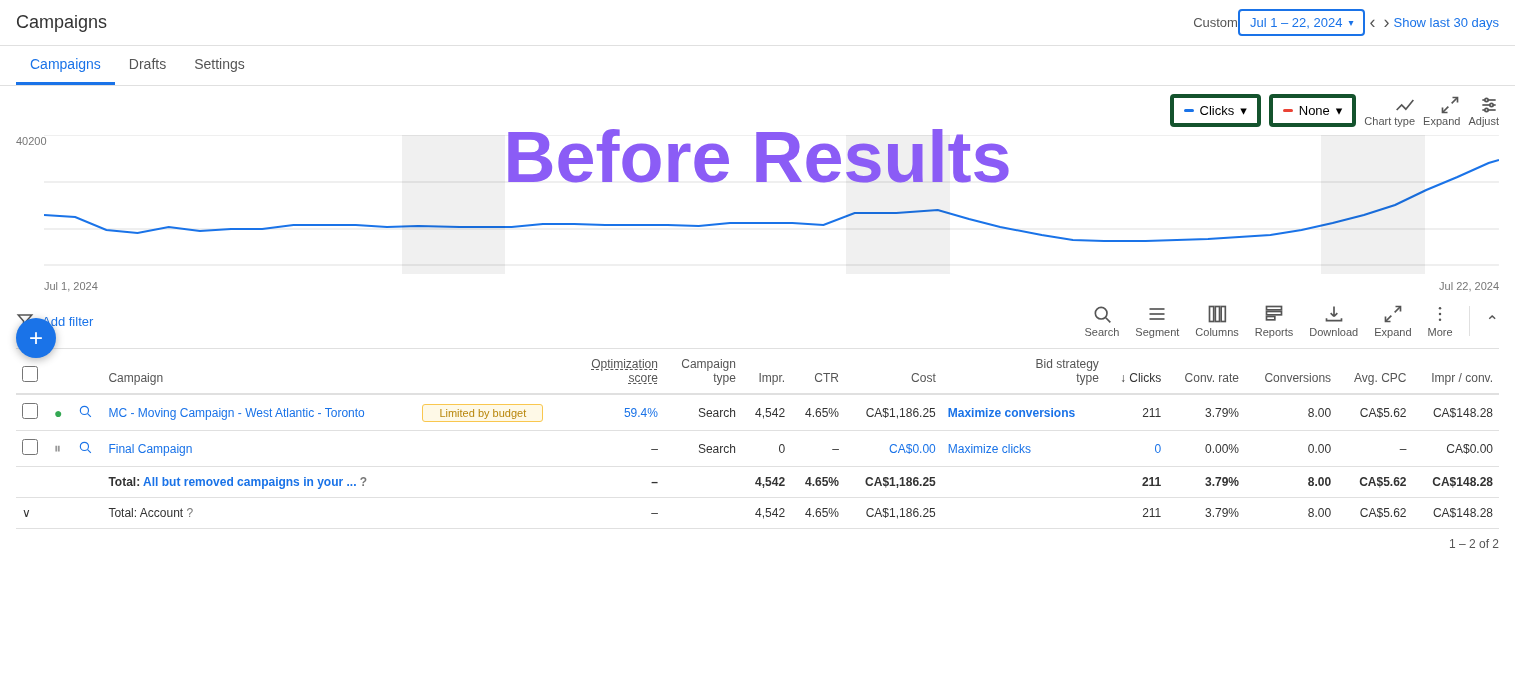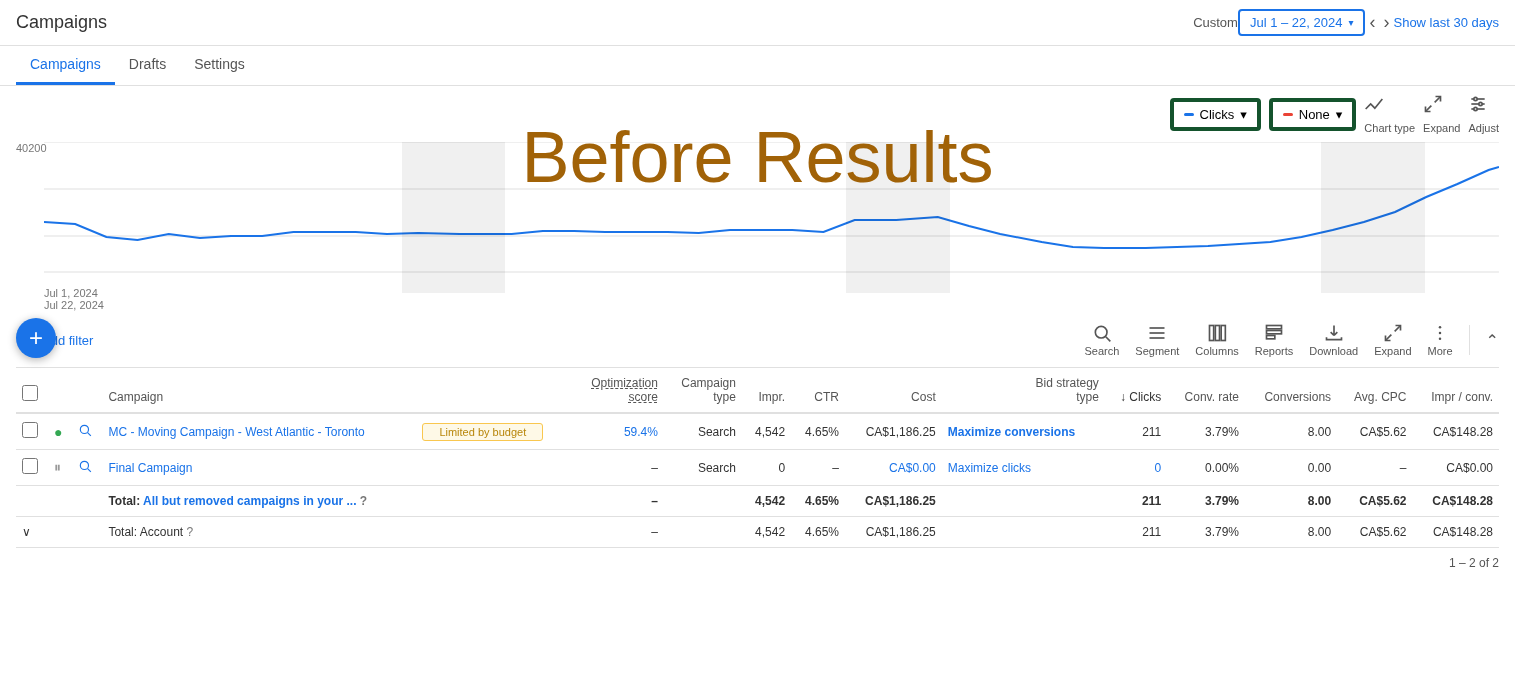--- a/index.html
+++ b/index.html
@@ -15,31 +15,31 @@
     .date-picker .chevron-down { font-size: 10px; }
     .nav-arrow { background: none; border: none; font-size: 18px; color: #555; cursor: pointer; padding: 4px; }
     .show-last { color: #1a73e8; font-size: 13px; cursor: pointer; }
 
     
     .tabs { display: flex; border-bottom: 1px solid #e0e0e0; padding: 0 16px; }
     .tab { padding: 10px 14px; font-size: 14px; cursor: pointer; color: #555; border-bottom: 3px solid transparent; }
     .tab.active { color: #1a73e8; border-bottom: 3px solid #1a73e8; font-weight: 500; }
 
     
-    .overlay-text { position: absolute; top: 30px; left: 50%; transform: translateX(-50%); font-size: 72px; font-weight: 400; color: #a16207; z-index: 10; white-space: nowrap; pointer-events: none; }
+    .overlay-text { position: absolute; top: 30px; left: 50%; transform: translateX(-50%); font-size: 72px; font-weight: 700; color: #8b5cf6; z-index: 10; white-space: nowrap; pointer-events: none; }
 
     
     .chart-container { position: relative; background: #fff; padding: 8px 16px 0 16px; }
     .chart-controls { display: flex; justify-content: flex-end; align-items: center; gap: 8px; margin-bottom: 8px; }
     .metric-btn { display: flex; align-items: center; gap: 6px; border: 4px solid #14532d; border-radius: 4px; padding: 5px 10px; font-size: 13px; cursor: pointer; background: #fff; }
     .metric-btn .dot-blue { width: 10px; height: 3px; background: #1a73e8; display: inline-block; border-radius: 2px; }
     .metric-btn .dot-red { width: 10px; height: 3px; background: #ea4335; display: inline-block; border-radius: 2px; }
-    .chart-icon-btn { display: flex; flex-direction: column; align-items: flex-start; font-size: 11px; color: #555; cursor: pointer; background: none; border: none; gap: 8px; }
+    .chart-icon-btn { display: flex; flex-direction: column; align-items: flex-end; font-size: 11px; color: #555; cursor: pointer; background: none; border: none; gap: 0; }
     .chart-icon-btn svg { width: 20px; height: 20px; }
-    .chart-labels { display: flex; justify-content: space-between; font-size: 11px; color: #777; padding: 2px 0; flex-direction: column; }
+    .chart-labels { display: flex; justify-content: space-between; font-size: 11px; color: #777; padding: 2px 0; }
 
     
     .table-section { padding: 0 16px; }
     .filter-bar { display: flex; align-items: center; gap: 8px; padding: 10px 0; border-bottom: 1px solid #e0e0e0; justify-content: space-between; }
     .filter-left { display: flex; align-items: center; gap: 8px; }
     .add-filter { color: #1a73e8; font-size: 13px; cursor: pointer; }
     .filter-right { display: flex; align-items: center; gap: 16px; }
     .filter-action { display: flex; flex-direction: column; align-items: center; font-size: 11px; color: #555; cursor: pointer; gap: 2px; }
     .filter-action svg { width: 20px; height: 20px; }
     .filter-divider { width: 1px; height: 30px; background: #e0e0e0; }

